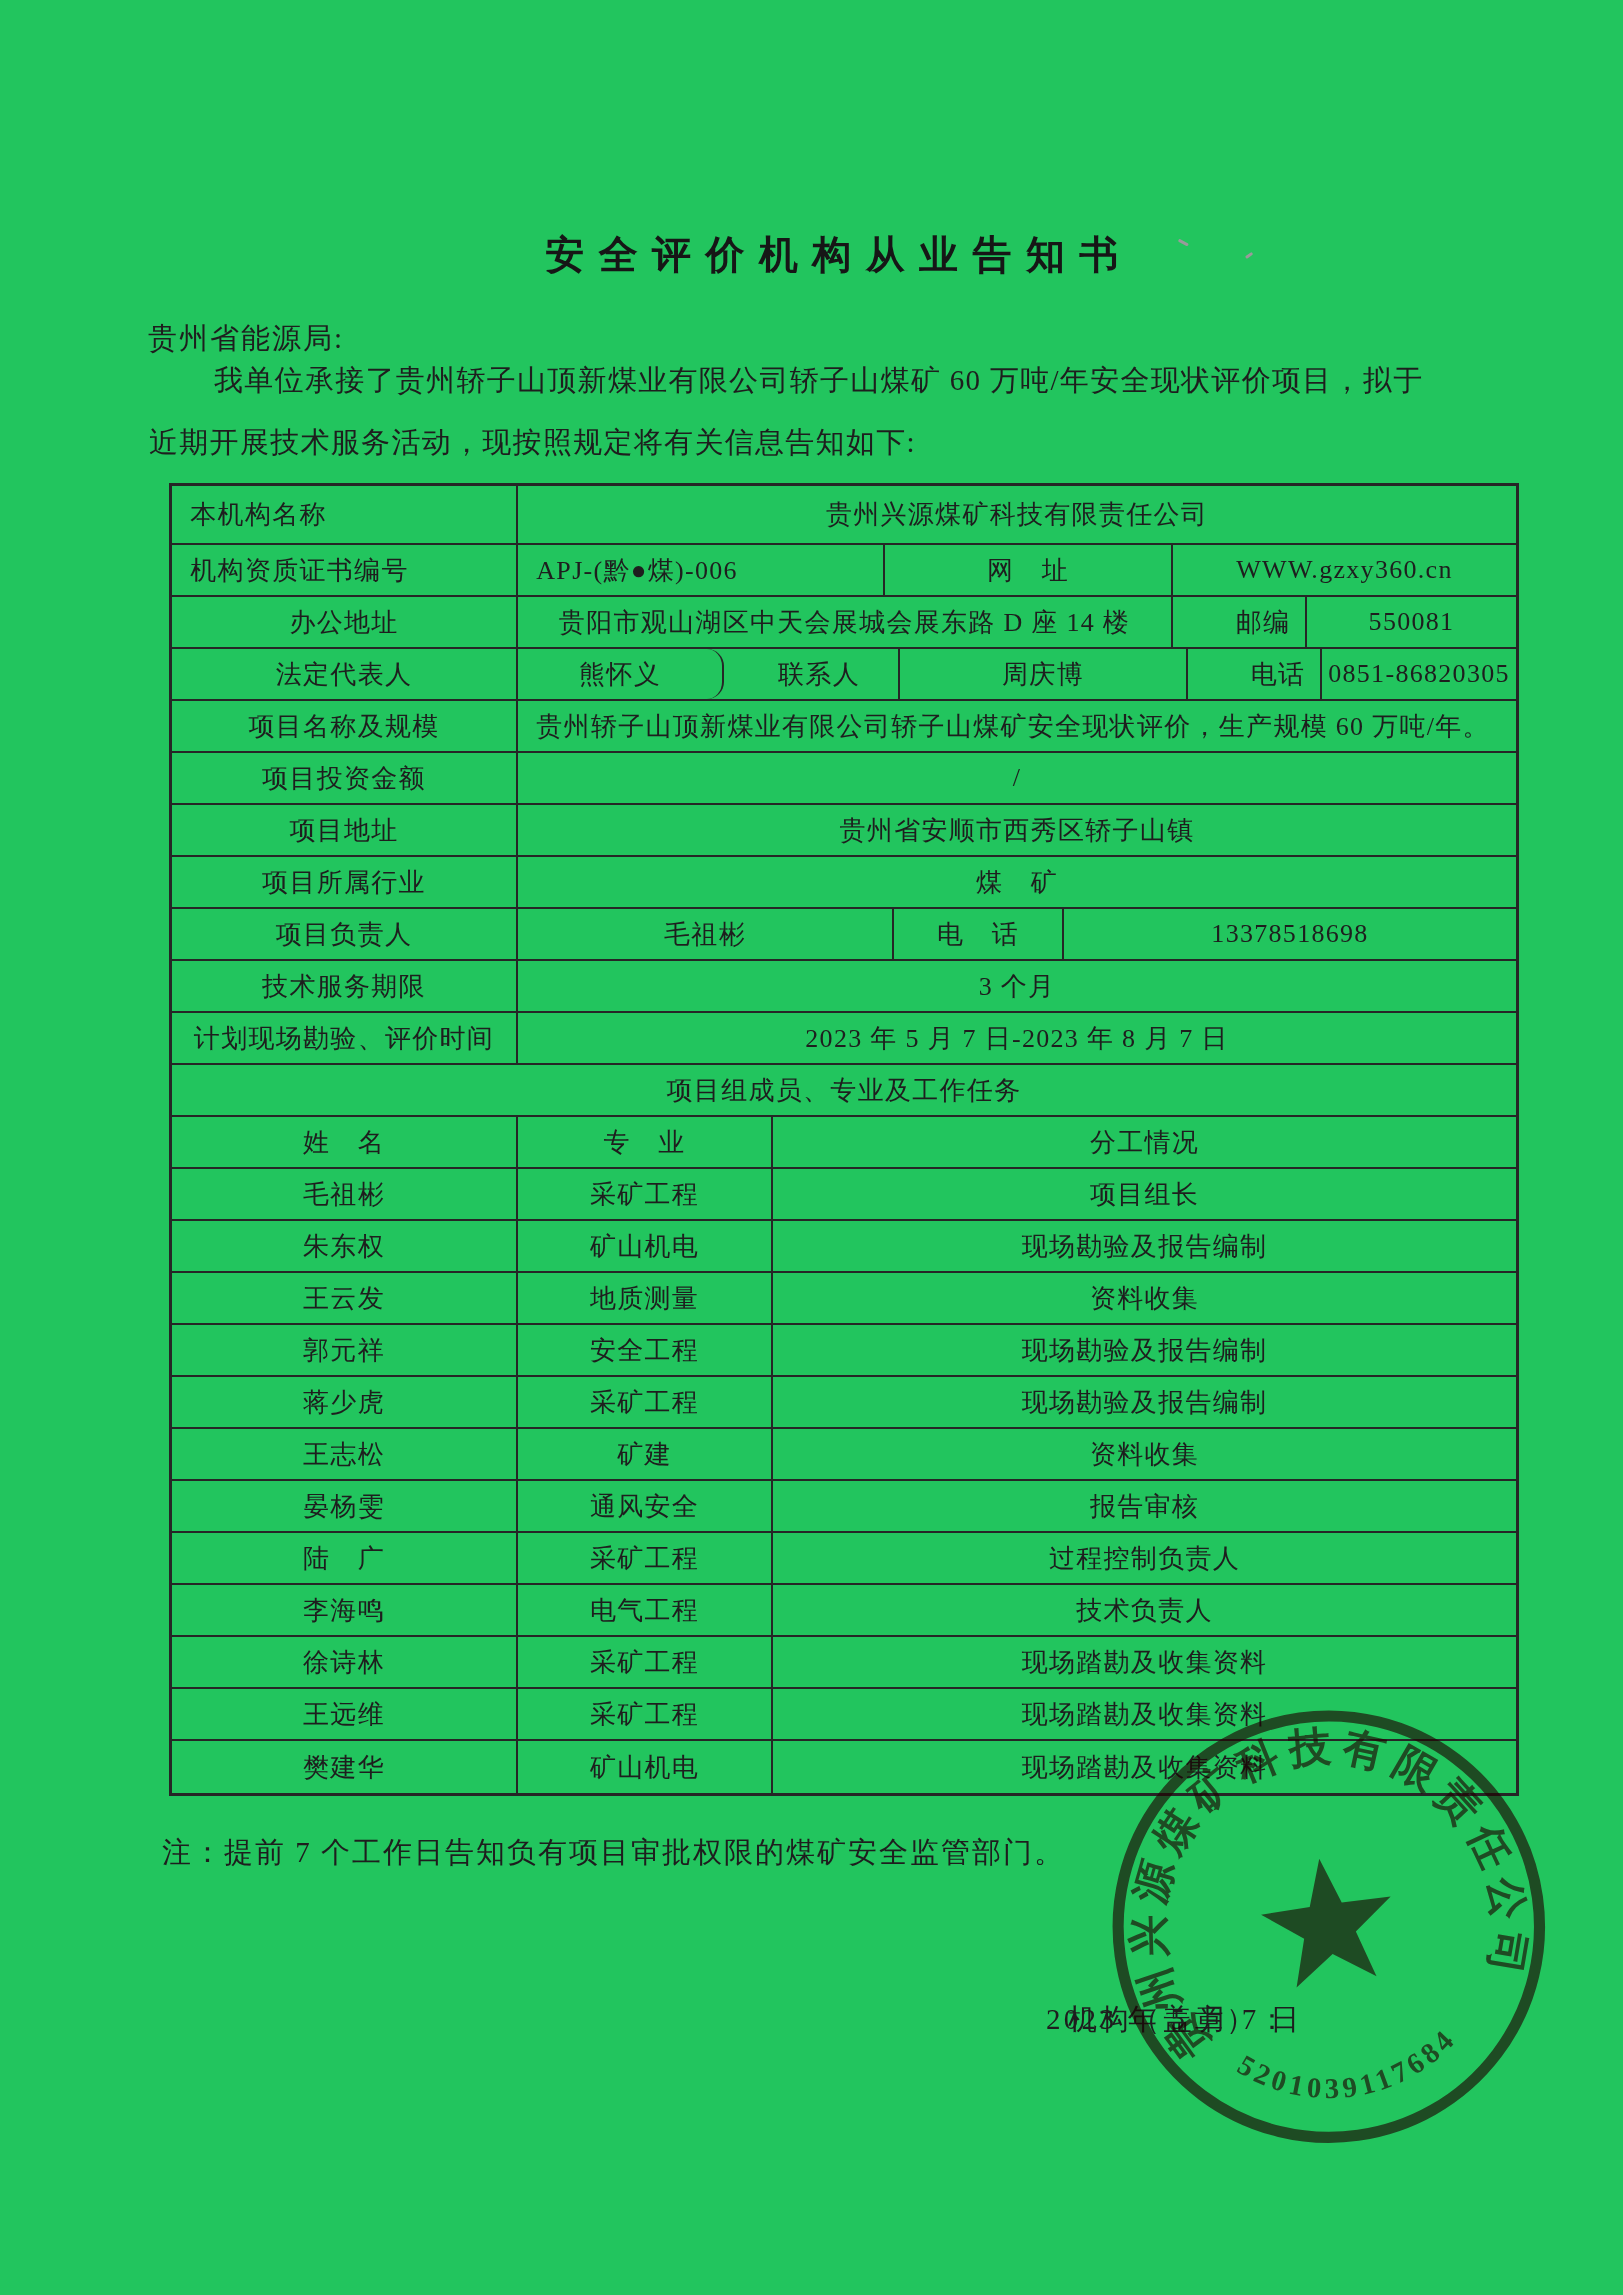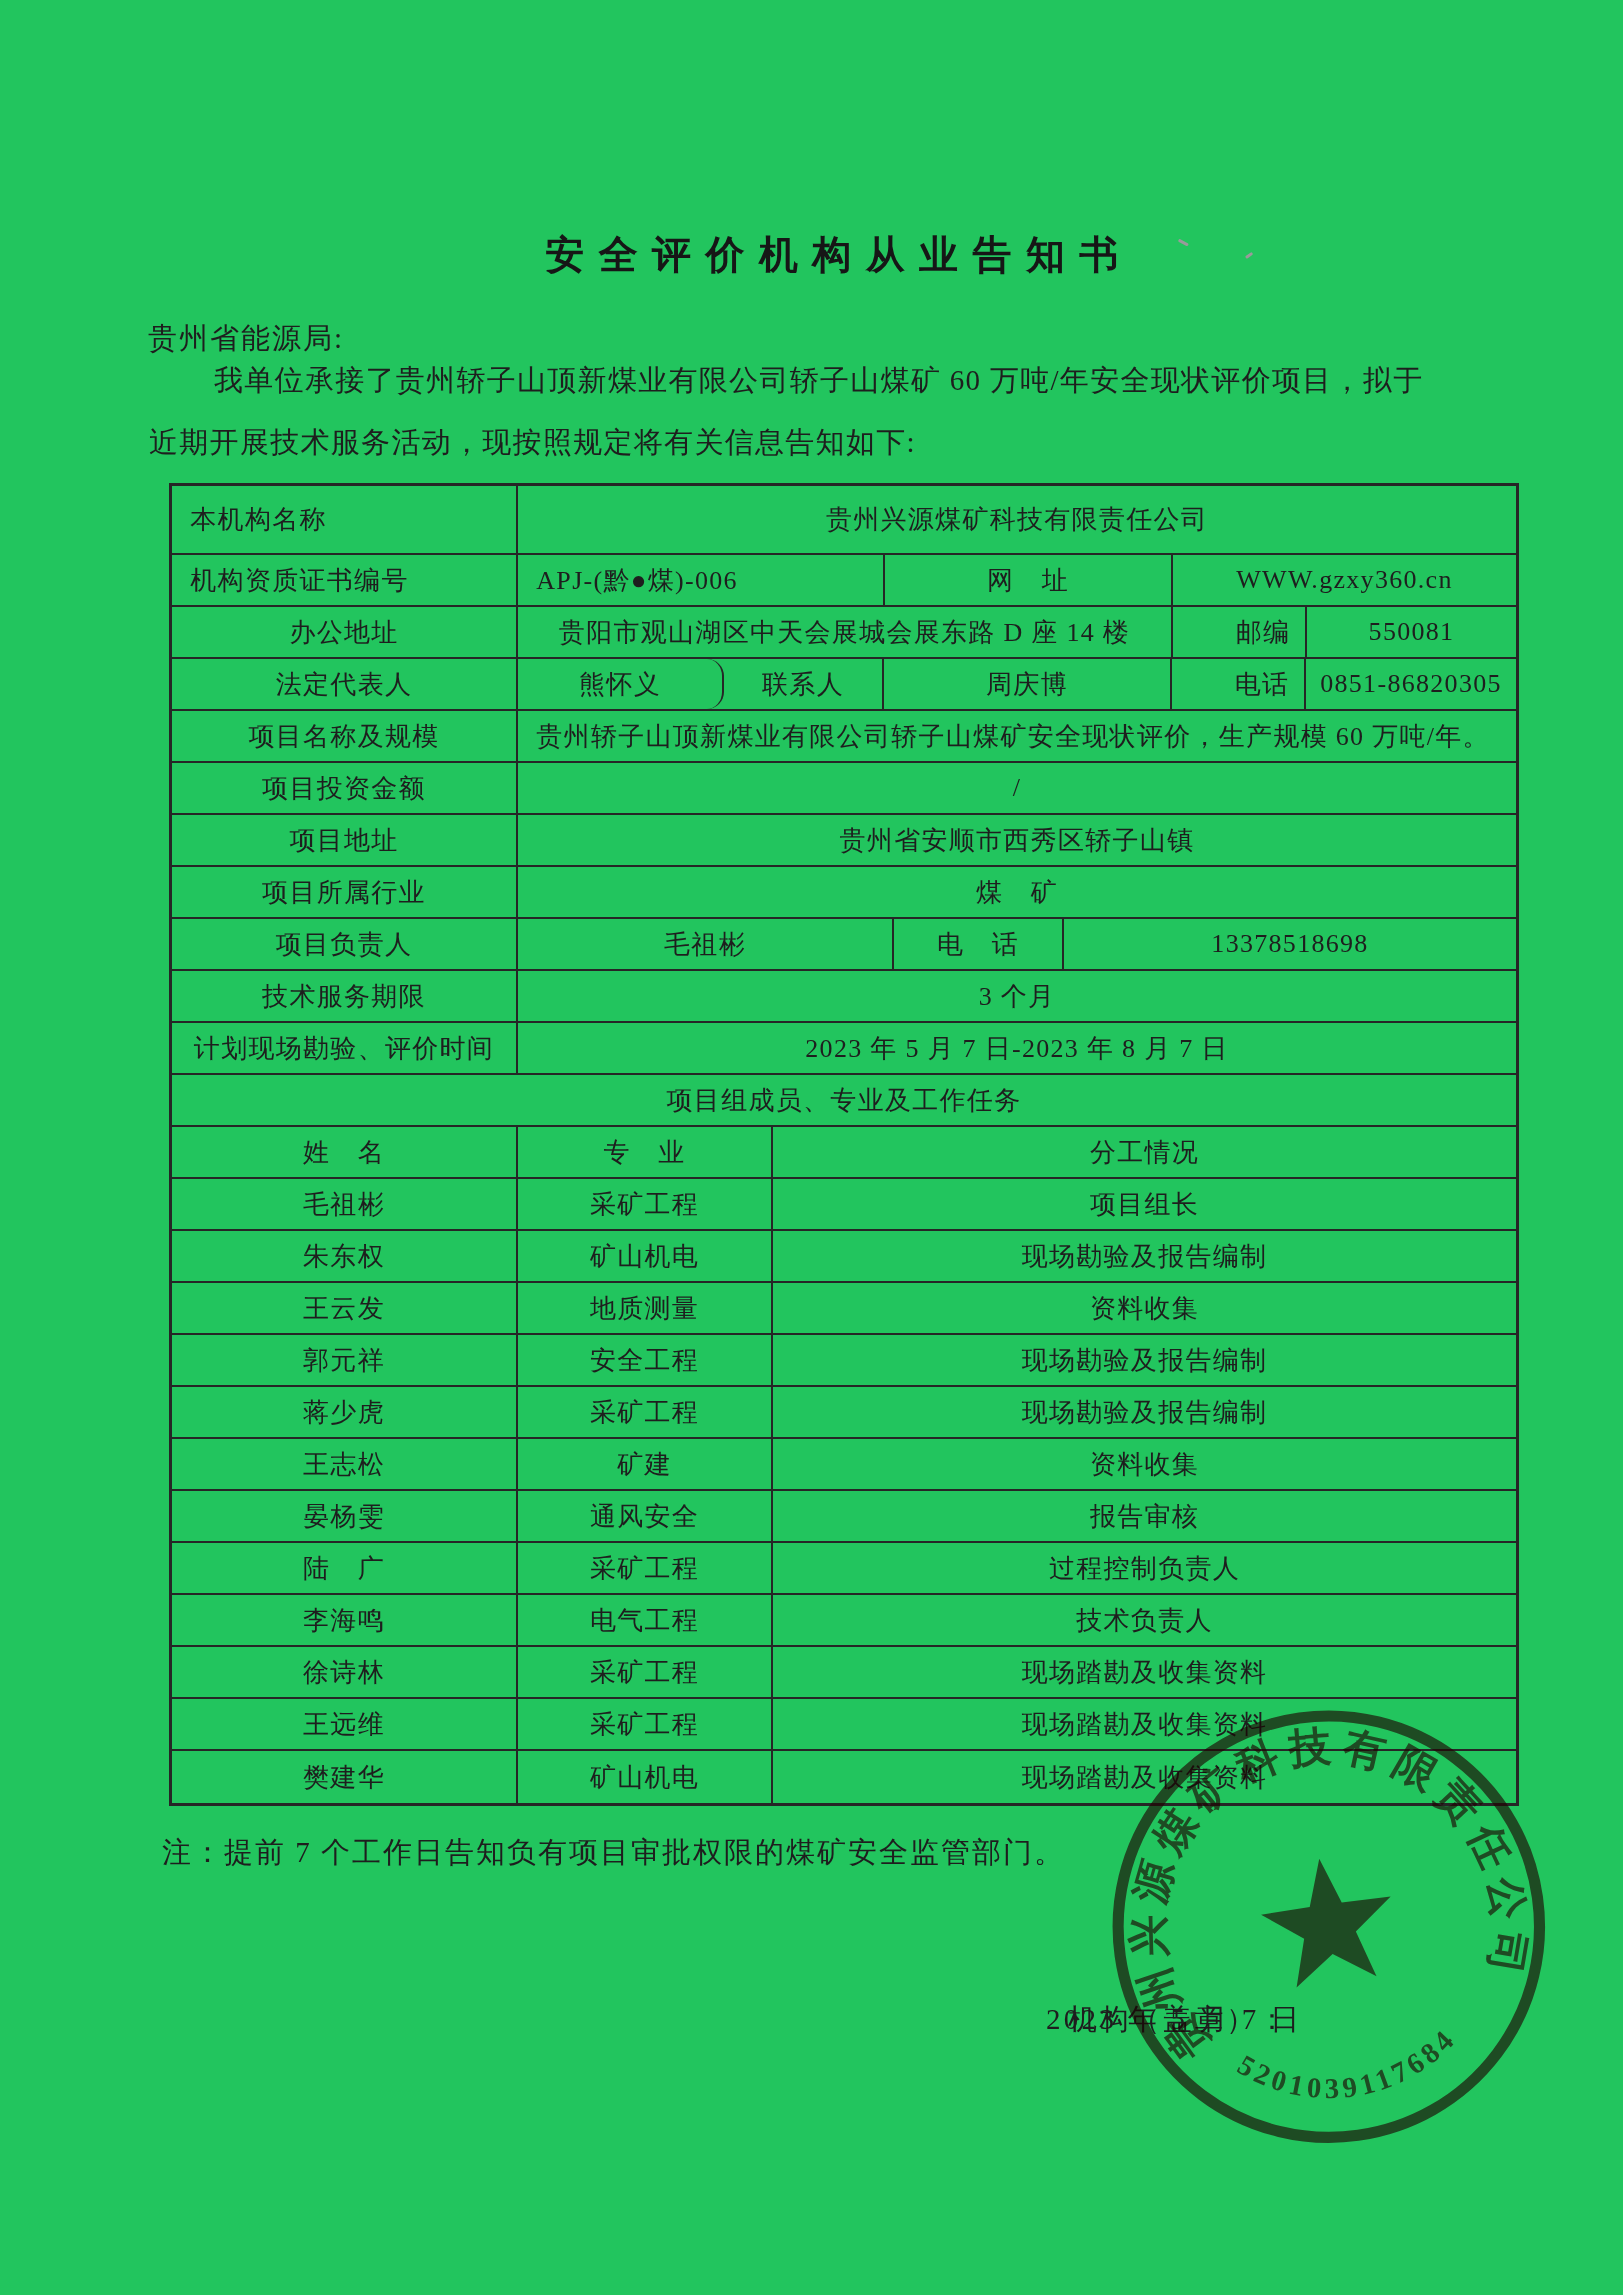--- a/index.html
+++ b/index.html
@@ -30,32 +30,32 @@
   .para-line.l2{top:423px;}
 
   
   .info-table{
     position:absolute;left:169px;top:483px;width:1350px;
     border:3.3px solid #262626;
     box-sizing:border-box;
     font-size:26px;
   }
   .trow{display:flex;height:52px;border-bottom:2px solid #262626;box-sizing:border-box;}
-  .trow.tall{height:69px;}
+  .trow.tall{height:59px;}
   .trow:last-child{border-bottom:none;}
   .cell{
     display:flex;align-items:center;justify-content:center;
     box-sizing:border-box;border-right:2px solid #262626;
     white-space:nowrap;overflow:hidden;letter-spacing:1.3px;
   }
   .cell:last-child{border-right:none;flex:1;}
   .cell.left{justify-content:flex-start;padding-left:18.3px;}
   .cA{width:346px;}
   .w560{width:367px;} .w440{width:288px;} .w1000{width:655px;}
-  .w205{width:134px;padding-left:48px;} .w315{width:206px;border-radius:17px;} .w245{width:160px;}
+  .w205{width:134px;padding-left:48px;} .w315{width:206px;border-radius:17px;} .w245{width:160px;margin-left:16px;}
   .w575{width:376px;} .w260{width:170px;} .w390{width:255px;}
 
   .note-line{
     position:absolute;left:162px;top:1833px;
     font-size:29px;letter-spacing:2px;
   }
   .seal-caption{
     position:absolute;left:1068px;top:2000px;
     font-size:29px;letter-spacing:2.6px;
   }

